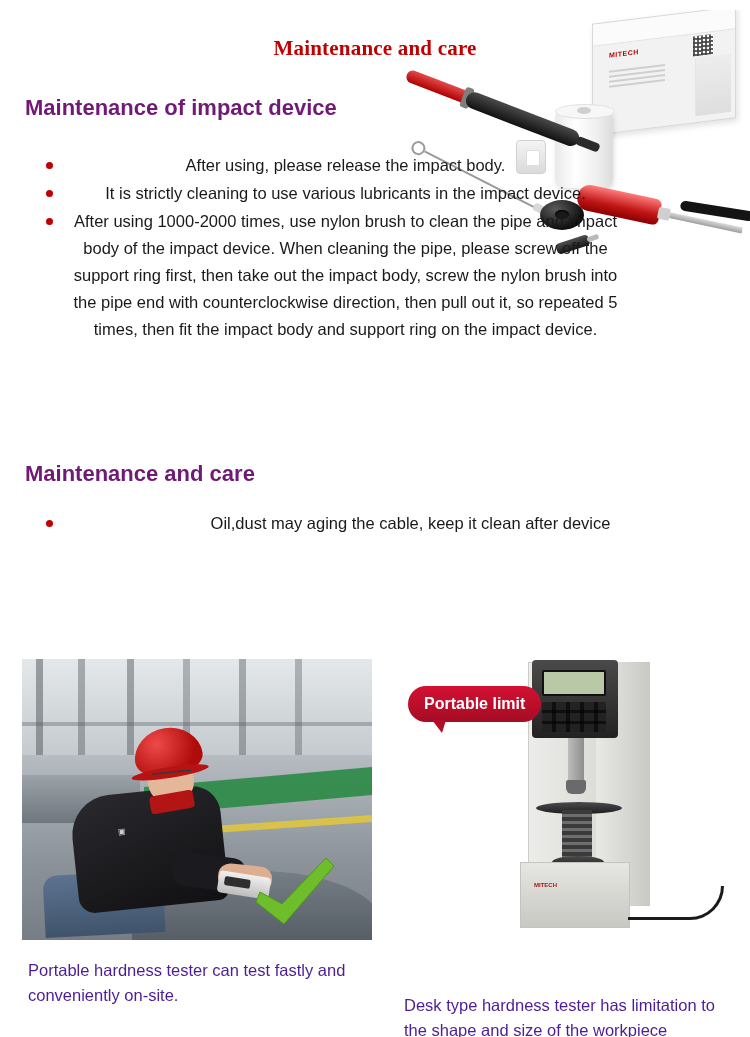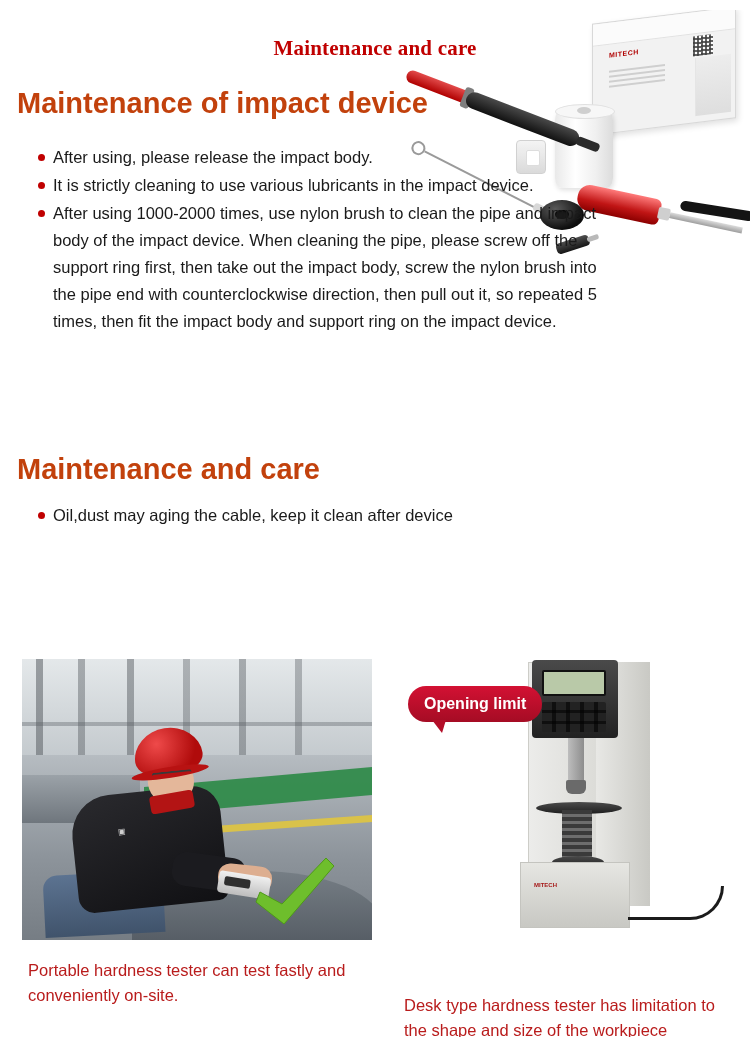--- a/index.html
+++ b/index.html
@@ -23,34 +23,35 @@
     font-family: "Liberation Serif", serif;
     font-weight: bold;
     font-size: 21px;
     color: #c00000;
     margin: 36px 0 0 0;
     letter-spacing: 0.2px;
   }
 
   
   .section-heading {
-    font-size: 29px;
+    font-size: 22px;
     font-weight: bold;
-    color: #c2410c;
-    margin: 3px;
+    color: #701a75;
+    margin: 11px;
     padding: 0;
   }
   #heading-1 { position: absolute; left: 14px; top: 84px; }
   #heading-2 { position: absolute; left: 14px; top: 450px; }
 
   
   .bullet-list {
     list-style: none;
-    margin: 8px;
+    margin: 16px;
     padding: 0;
+    text-align: center;
   }
   .bullet-list li {
     position: relative;
     padding-left: 31px;
     font-size: 16.5px;
     line-height: 27px;
     color: #1a1a1a;
     margin-bottom: 1px;
   }
   .bullet-list li::before {
@@ -573,21 +574,21 @@
     bottom: -11px;
     width: 0; height: 0;
     border-left: 10px solid transparent;
     border-right: 4px solid transparent;
     border-top: 13px solid #b30e28;
   }
 
   
   .caption {
     position: absolute;
-    color: #b91c1c;
+    color: #4c1d95;
     font-size: 16.5px;
     line-height: 25px;
   }
   #caption-left  { left: 28px;  top: 958px; width: 340px; }
   #caption-right { left: 404px; top: 993px; width: 336px; }
 </style>
 </head>
 <body>
 
 <h1 class="page-title">Maintenance and care</h1>
@@ -673,17 +674,17 @@
   <div class="pr-screen"></div>
   <div class="pr-keys"></div>
   <div class="pr-spindle"></div>
   <div class="pr-indenter"></div>
   <div class="pr-table"></div>
   <div class="pr-screwrod"></div>
   <div class="pr-base-plate"></div>
   <div class="pr-base"></div>
   <div class="pr-badge">MITECH</div>
   <div class="pr-cable"></div>
-  <div class="callout">Opening limit</div>
+  <div class="callout">Portable limit</div>
 </div>
 
 <div class="caption" id="caption-left">Portable hardness tester can test fastly and conveniently on-site.</div>
 <div class="caption" id="caption-right">Desk type hardness tester has limitation to the shape and size of the workpiece</div>
 
 </body></html>

